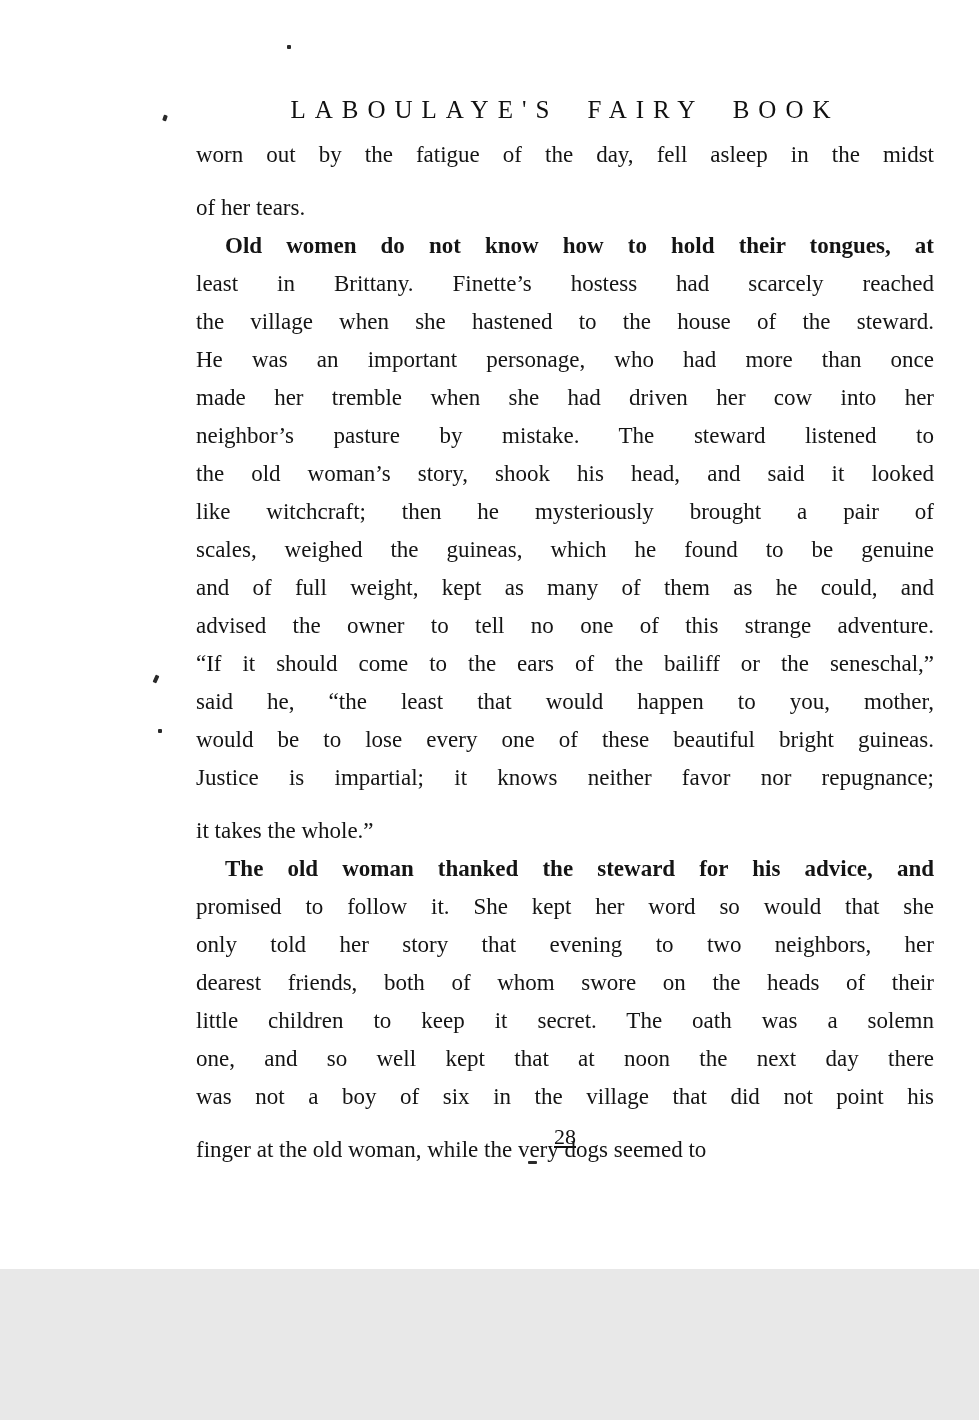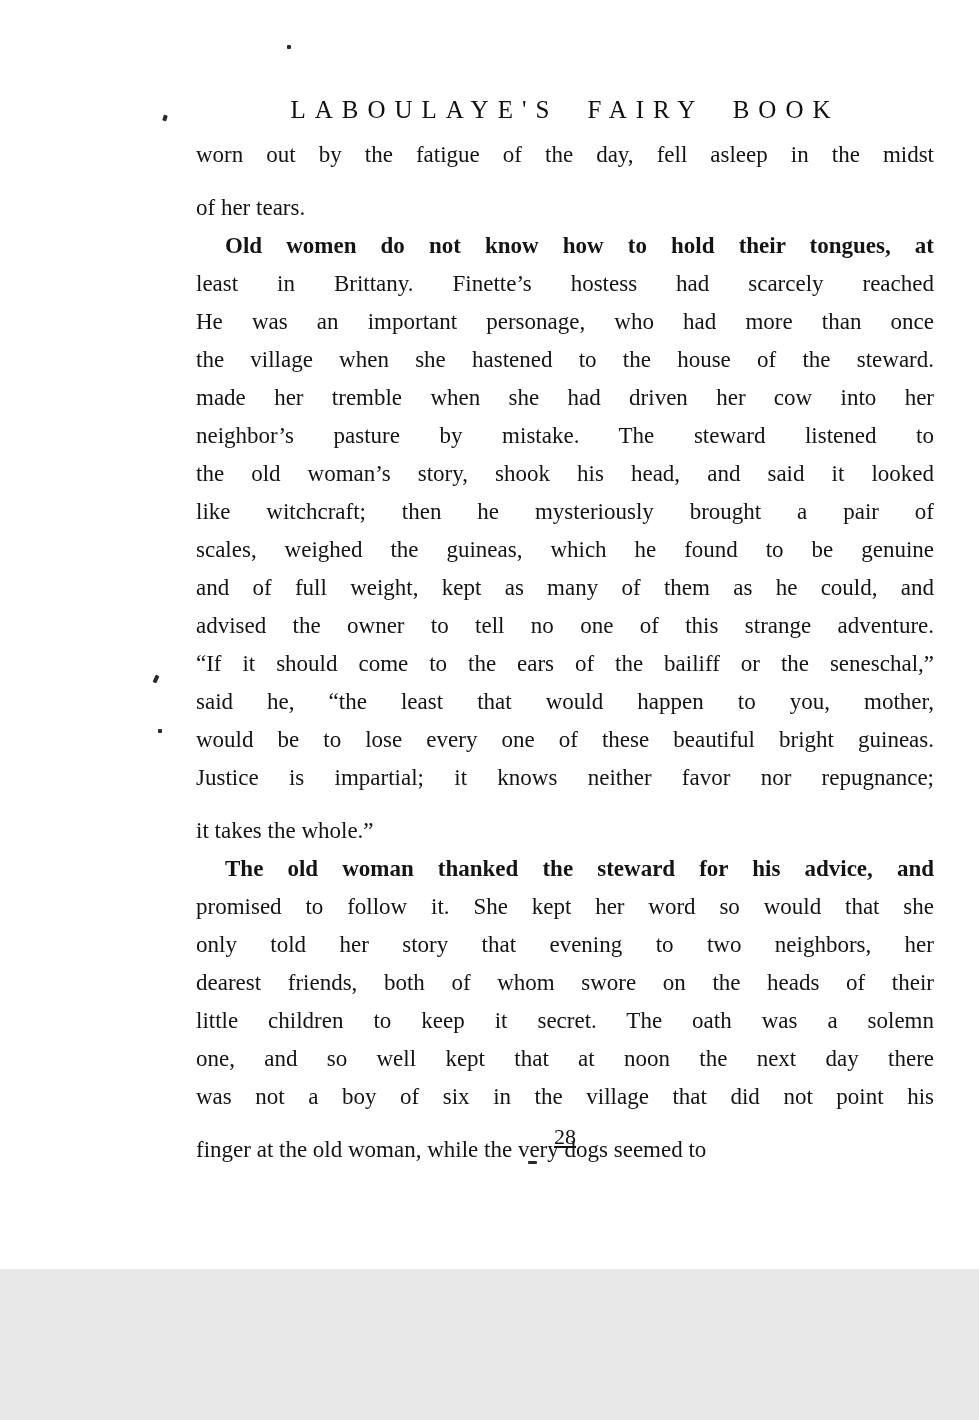--- a/index.html
+++ b/index.html
@@ -60,22 +60,22 @@
 <body>
 
 <div id="page">
   <div id="running-head">LABOULAYE'S  FAIRY  BOOK</div>
 
   <div id="body-text">
       <div class="line">worn out by the fatigue of the day, fell asleep in the midst</div>
       <div class="line last">of her tears.</div>
       <div class="line indent">Old women do not know how to hold their tongues, at</div>
       <div class="line">least in Brittany. Finette’s hostess had scarcely reached</div>
+      <div class="line">the village when she hastened to the house of the steward.</div>
       <div class="line">He was an important personage, who had more than once</div>
-      <div class="line">the village when she hastened to the house of the steward.</div>
       <div class="line">made her tremble when she had driven her cow into her</div>
       <div class="line">neighbor’s pasture by mistake. The steward listened to</div>
       <div class="line">the old woman’s story, shook his head, and said it looked</div>
       <div class="line">like witchcraft; then he mysteriously brought a pair of</div>
       <div class="line">scales, weighed the guineas, which he found to be genuine</div>
       <div class="line">and of full weight, kept as many of them as he could, and</div>
       <div class="line">advised the owner to tell no one of this strange adventure.</div>
       <div class="line">“If it should come to the ears of the bailiff or the seneschal,”</div>
       <div class="line">said he, “the least that would happen to you, mother,</div>
       <div class="line">would be to lose every one of these beautiful bright guineas.</div>

